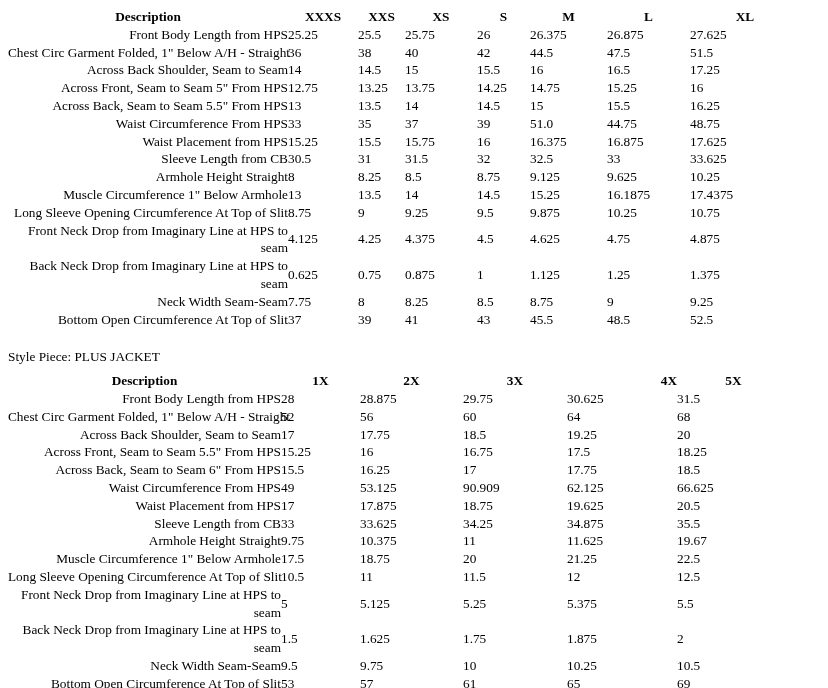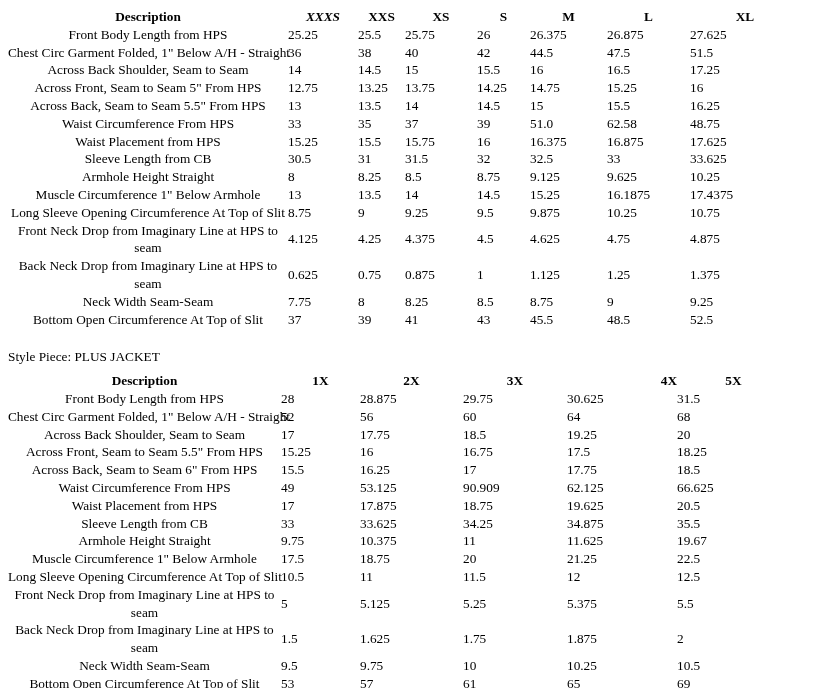--- a/index.html
+++ b/index.html
@@ -27,31 +27,31 @@
     line-height: 17.8px;
     vertical-align: middle;
     overflow: visible;
   }
   th {
     font-weight: bold;
     text-align: center;
     white-space: nowrap;
   }
   td.desc {
-    text-align: center;
+    text-align: right;
     white-space: pre;      
   }
   td.val {
     text-align: left;
     white-space: nowrap;
   }
   
   #size-table-regular { width: 792px; }
   #size-table-regular th:nth-child(1) { width: 280px; }
-  #size-table-regular th:nth-child(2) { width: 70px; font-style: italic; }
+  #size-table-regular th:nth-child(2) { width: 70px; }
   #size-table-regular th:nth-child(3) { width: 47px; }
   #size-table-regular th:nth-child(4) { width: 72px; }
   #size-table-regular th:nth-child(5) { width: 53px; }
   #size-table-regular th:nth-child(6) { width: 77px; }
   #size-table-regular th:nth-child(7) { width: 83px; }
   #size-table-regular th:nth-child(8) { width: 110px; }
   
   #size-table-plus { width: 782px; }
   #size-table-plus th:nth-child(1) { width: 273px; }
   #size-table-plus th:nth-child(2) { width: 79px; }
@@ -134,21 +134,21 @@
           <td class="val">15.5</td>
           <td class="val">16.25</td>
         </tr>
         <tr>
           <td class="desc">Waist Circumference From HPS</td>
           <td class="val">33</td>
           <td class="val">35</td>
           <td class="val">37</td>
           <td class="val">39</td>
           <td class="val">51.0</td>
-          <td class="val">62.58</td>
+          <td class="val">44.75</td>
           <td class="val">48.75</td>
         </tr>
         <tr>
           <td class="desc">Waist Placement from HPS</td>
           <td class="val">15.25</td>
           <td class="val">15.5</td>
           <td class="val">15.75</td>
           <td class="val">16</td>
           <td class="val">16.375</td>
           <td class="val">16.875</td>

